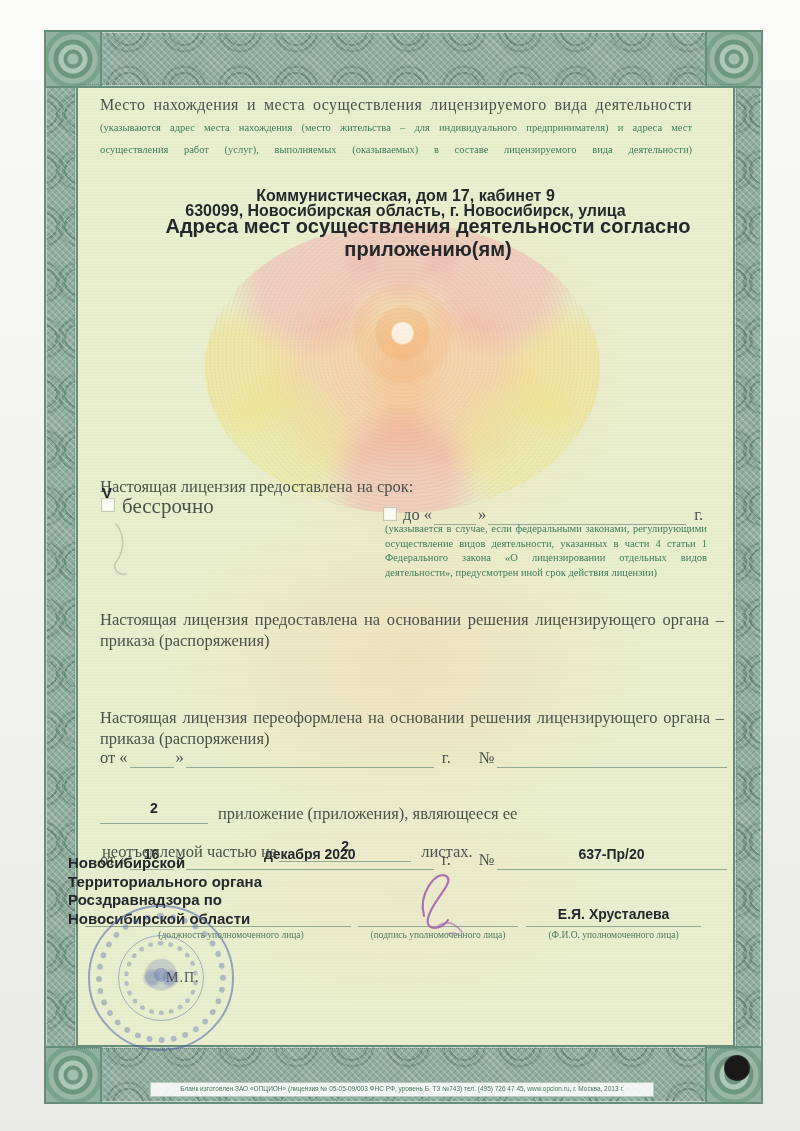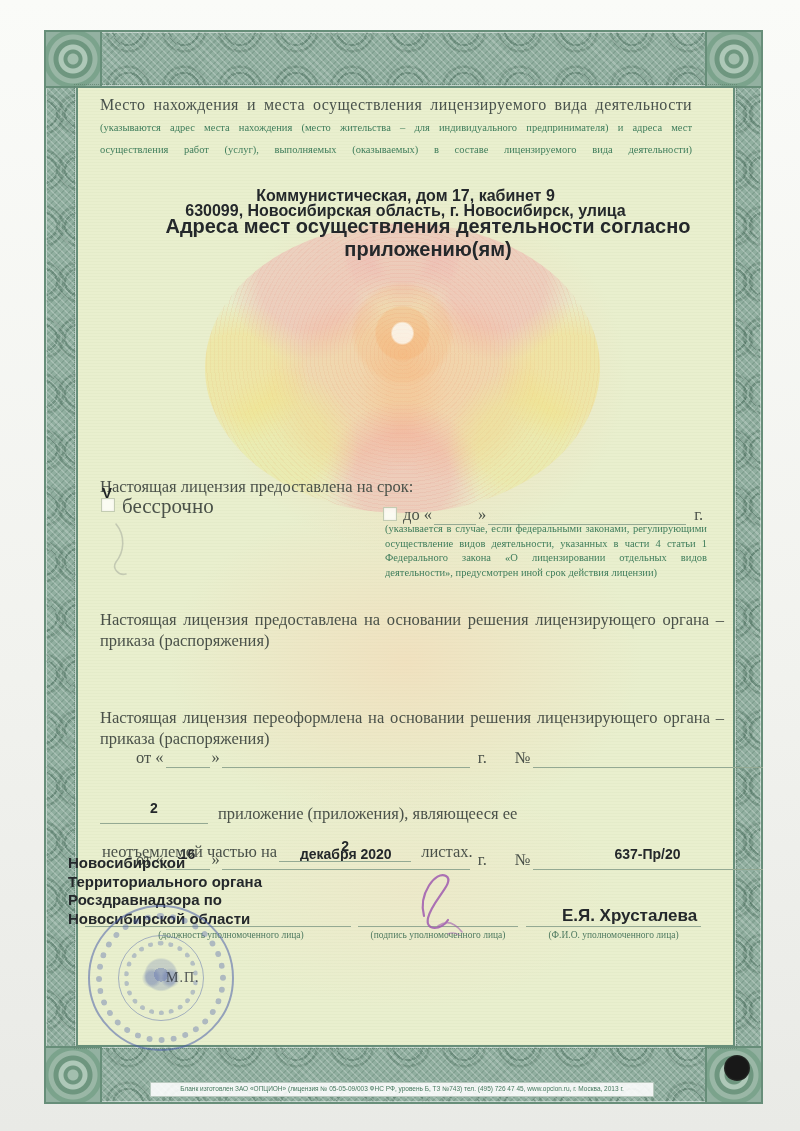--- a/index.html
+++ b/index.html
@@ -102,21 +102,21 @@
   .seg-until-date { width:198px; height:22px; }
 
   .term-note { left:307px; top:434px; width:322px; font-size:10.5px; line-height:14.6px; color:#3f7d5b;
                text-align:justify; }
 
   .para { left:22px; top:auto; width:624px; font-size:16.5px; line-height:21px; color:#4a5149;
           text-align:justify; }
   .p-granted  { top:521px; }
   .p-reissued { top:619px; }
 
-  .from-row { left:20px; height:30px;margin-left:36px; }
+  .from-row { left:20px; height:30px; }
   .row-granted  { top:650px; }
   .row-reissued { top:752px; }
   .seg-day  { width:44px;  height:26px; }
   .seg-date { width:248px; height:26px; }
   .seg-num  { width:230px; height:26px; }
   .lbl-yr   { margin-left:6px; }
   .lbl-num  { margin-left:24px; }
 
   .att-row { left:22px; height:28px; }
   .att1 { top:708px; }
@@ -128,22 +128,22 @@
   .pos-block { left:-10px; top:766px; font-family:"Liberation Sans",sans-serif; font-weight:bold;
                font-size:15px; line-height:18.5px; color:#24282b; white-space:nowrap; }
   .sig-line { height:0; border-top:1px solid #94a993; top:838px; }
   .l-left  { left:7px;   width:266px; }
   .l-mid   { left:280px; width:160px; }
   .l-right { left:448px; width:175px; }
   .cap { top:842px; font-size:9.5px; color:#4f7a60; text-align:center; white-space:nowrap; }
   .cap-left  { left:30px;  width:246px; }
   .cap-mid   { left:272px; width:176px; }
   .cap-right { left:444px; width:183px; }
-  .signer-name { left:464px; top:818px; width:175px; text-align:center; font-family:"Liberation Sans",sans-serif;
-                 font-weight:bold; font-size:17px; color:#24282b; }
+  .signer-name { left:448px; top:818px; width:175px; text-align:center; font-family:"Liberation Sans",sans-serif;
+                 font-weight:bold; font-size:14px; color:#24282b; }
   .signature { left:330px; top:776px; width:66px; height:74px; opacity:.85; }
 
   .stamp { left:10px; top:817px; width:146px; height:146px; filter:blur(.6px); opacity:.85; }
   .stamp div { position:absolute; border-radius:50%; }
   .st-o  { inset:0;    border:2.5px solid rgba(72,92,170,.62); }
   .st-t1 { inset:8px;  border:6px dotted rgba(72,92,170,.42); }
   .st-r2 { inset:30px; border:1.5px solid rgba(72,92,170,.50); }
   .st-t2 { inset:36px; border:5px dotted rgba(72,92,170,.38); }
   .st-core { inset:52px;
     background:

